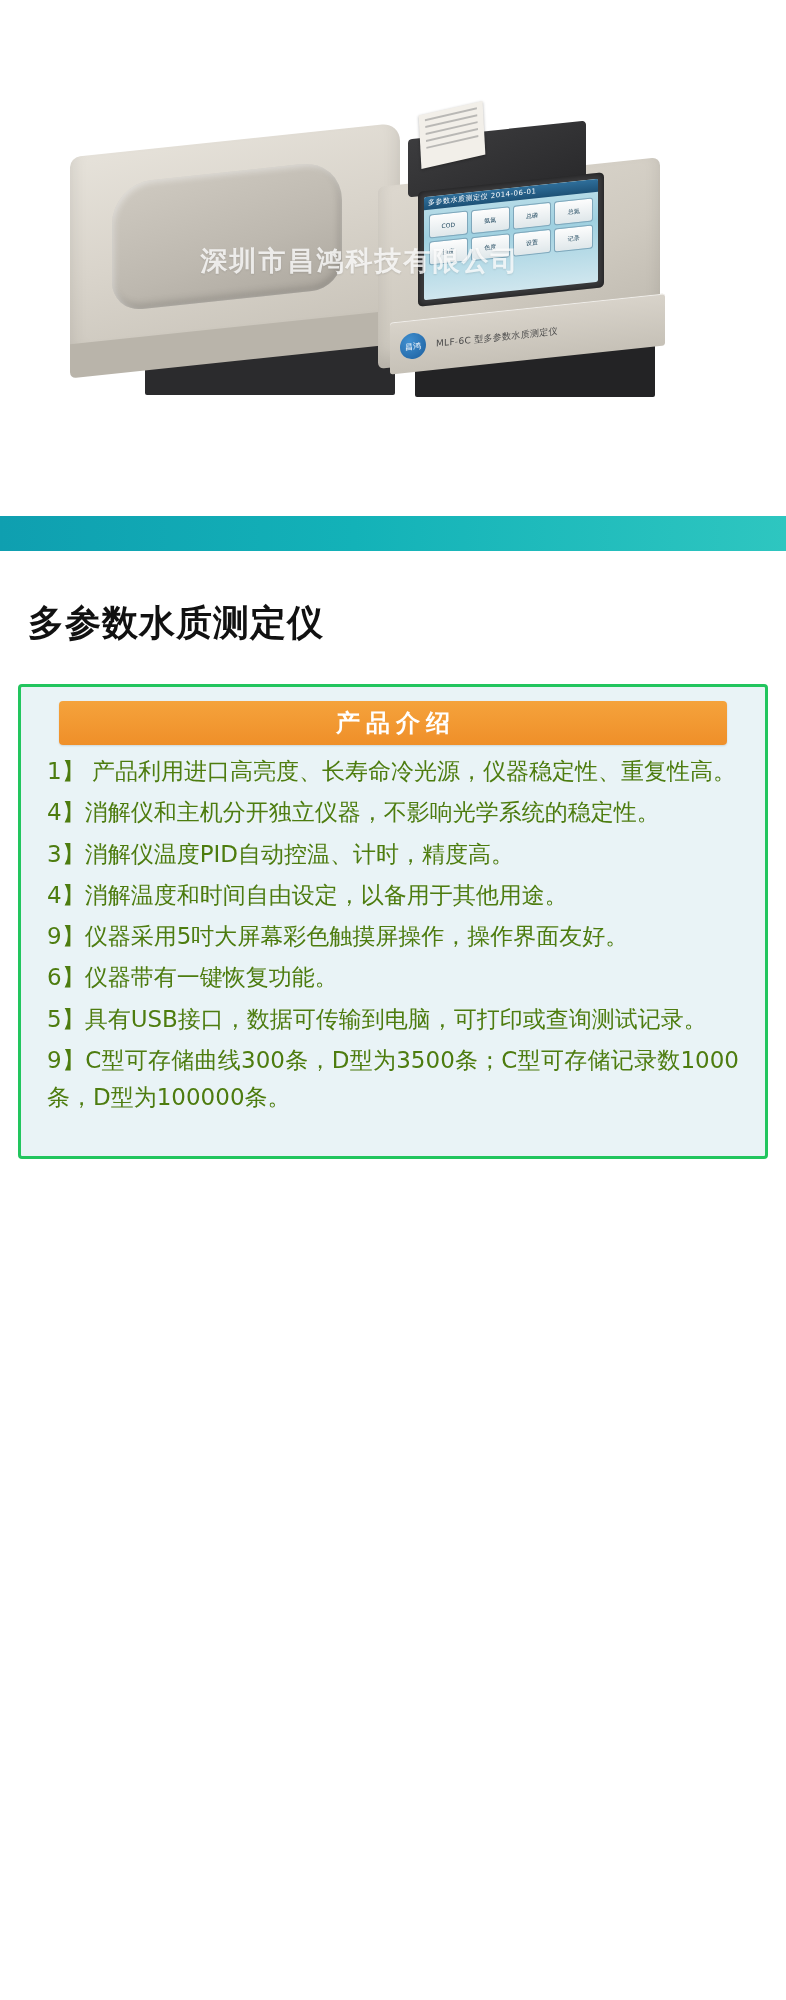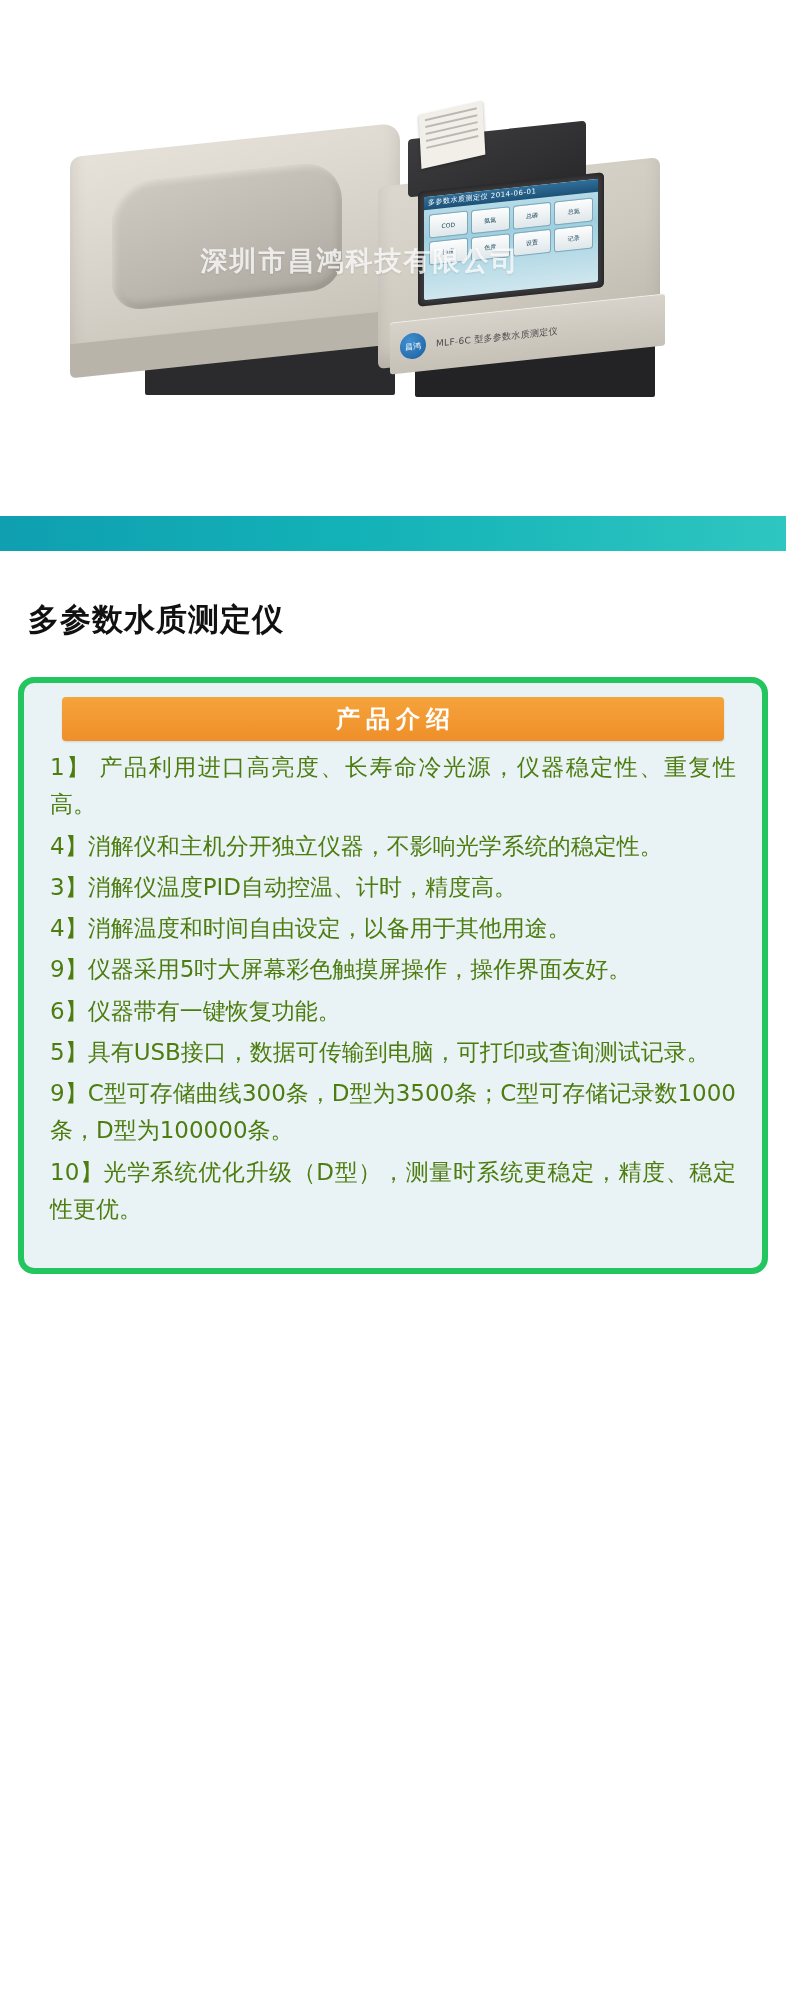--- a/index.html
+++ b/index.html
@@ -232,32 +232,32 @@
   
   .band {
     width: 786px;
     height: 35px;
     background: linear-gradient(90deg, #0f9fb0 0%, #13b2b8 45%, #2ec6c0 100%);
   }
 
   
   .doc-title {
     padding: 48px 28px 26px 28px;
-    font-size: 31px;
+    font-size: 36px;
     font-weight: 700;
     color: #111111;
     letter-spacing: 1px;
   }
 
   
   .card {
     margin: 10px 18px 40px 18px;
     background: #e9f3f6;
-    border: 6px solid #22c55e;
-    border-radius: 16px;
+    border: 3px solid #22c55e;
+    border-radius: 4px;
     padding: 0 0 36px 0;
     position: relative;
   }
   .card-header-wrap {
     position: relative;
     height: 64px;
   }
   .card-header {
     position: absolute;
     left: 38px;
@@ -354,15 +354,14 @@
 
   <ul class="feature-list">
     <li>1】 产品利用进口高亮度、长寿命冷光源，仪器稳定性、重复性高。</li>
     <li>4】消解仪和主机分开独立仪器，不影响光学系统的稳定性。</li>
     <li>3】消解仪温度PID自动控温、计时，精度高。</li>
     <li>4】消解温度和时间自由设定，以备用于其他用途。</li>
     <li>9】仪器采用5吋大屏幕彩色触摸屏操作，操作界面友好。</li>
     <li>6】仪器带有一键恢复功能。</li>
     <li>5】具有USB接口，数据可传输到电脑，可打印或查询测试记录。</li>
     <li>9】C型可存储曲线300条，D型为3500条；C型可存储记录数1000条，D型为100000条。</li>
-    <li>10】光学系统优化升级（D型），测量时系统更稳定，精度、稳定性更优。</li>
   </ul>
 </div>
 
 </body></html>

